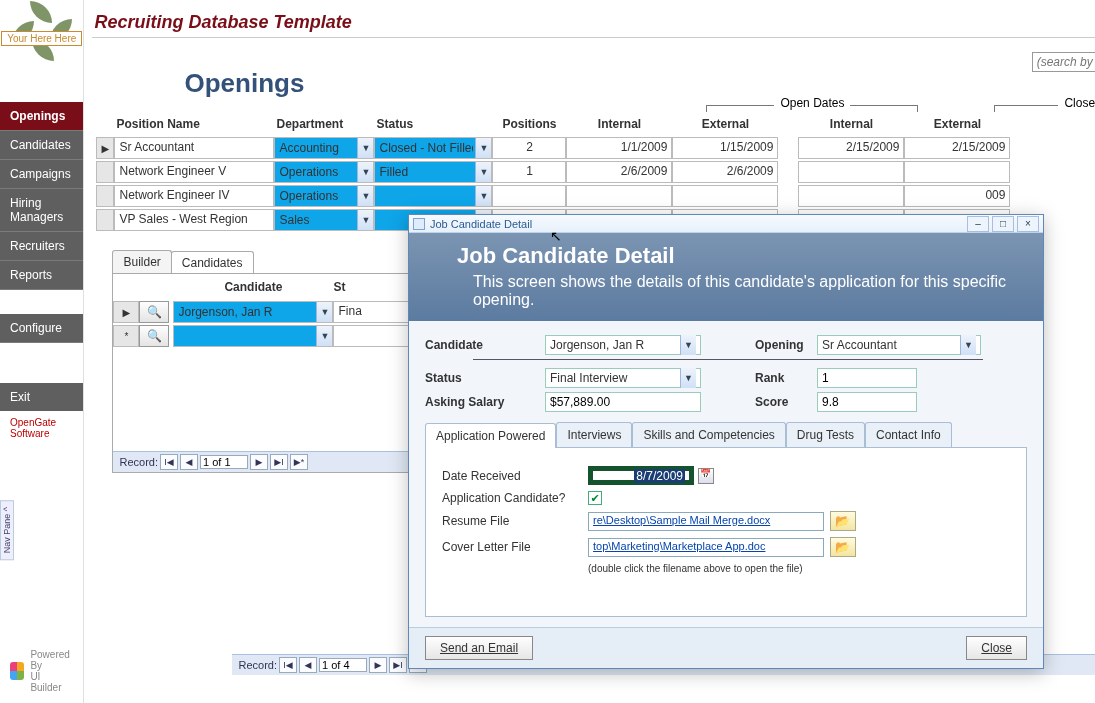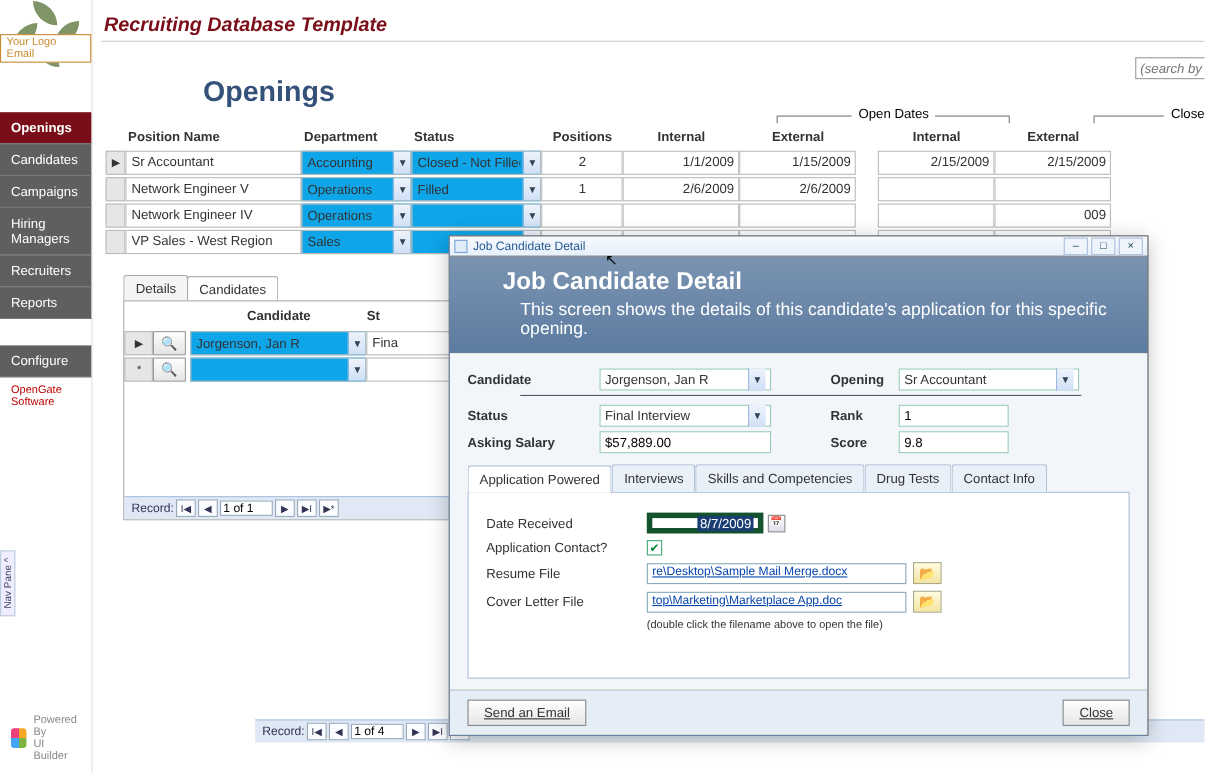--- a/index.html
+++ b/index.html
@@ -181,21 +181,21 @@
     display:flex;align-items:center;justify-content:center;font-size:9px;cursor:pointer;
   }
   .recnav input { width:48px; font-size:11px; border:1px solid #9ab; text-align:left; padding:0 2px;}
   .recnav-inner { position:absolute; bottom:0; left:0; right:0; }
   .recnav-outer { position:absolute; bottom:28px; left:148px; right:0; }
   .nofilter { color:#888; display:flex; align-items:center; gap:4px;}
   .nofilter .funnel { color:#c90; }
   
   .dialog {
     position:absolute; left:408px; top:214px; width:636px; height:455px;
-    border:1px solid #5f87b8; background:#a16207;
+    border:1px solid #5f87b8; background:#c4b5fd;
     box-shadow:0 4px 18px rgba(0,0,0,0.25);
     display:flex; flex-direction:column;
   }
   .dlg-titlebar {
     height:22px; background:linear-gradient(#f6fafe,#e7f0fb);
     display:flex; align-items:center; justify-content:space-between;
     padding:0 4px; font-size:11px; color:#2b5a93;
     border-bottom:1px solid #bcd3ec;
   }
   .dlg-titlebar .left { display:flex; align-items:center; gap:5px;}
@@ -275,34 +275,35 @@
 <div class="page">
 
   <div class="sidebar">
     <div class="logo-box">
       <div class="logo-leaf">
         <div class="leaf tl"></div>
           <div class="leaf tr"></div>
         <div class="leaf br"></div>
           <div class="leaf bl"></div>
       </div>
-      <div class="logo-label">Your Logo Email</div>
+      <div class="logo-label">Your Here Here</div>
     </div>
 
     <div class="nav-group">
       <div class="nav-item active">Openings</div>
       <div class="nav-item">Candidates</div>
       <div class="nav-item">Campaigns</div>
       <div class="nav-item">Hiring Managers</div>
       <div class="nav-item">Recruiters</div>
       <div class="nav-item">Reports</div>
       <div class="nav-gap"></div>
       <div class="nav-item">Configure</div>
     </div>
 
+    <div class="nav-exit">Exit</div>
     <div class="ogs-link">OpenGate Software</div>
 
     <div class="powered">
       <div class="ico"></div>
       <div style="white-space:pre-line">Powered By
 UI Builder</div>
     </div>
   </div>
 
   <div class="nav-pane-tab">Nav Pane ^</div>
@@ -412,21 +413,21 @@
         <div class="numcell center"></div>
         <div class="numcell"></div>
         <div class="numcell"></div>
         <div></div>
         <div class="numcell"></div>
         <div class="numcell"></div>
       </div>
     </div>
 
     <div class="tabs-row">
-      <div class="tab">Details</div>
+      <div class="tab">Builder</div>
       <div class="tab-active">Candidates</div>
     </div>
     <div class="tab-panel" style="position:relative">
       <div class="cand-grid-head">
         <div></div>
           <div></div>
         <div>Candidate</div>
         <div style="text-align:left">St</div>
       </div>
       <div class="cand-row">
@@ -535,21 +536,21 @@
     </div>
     <div class="sub-panel">
       <div class="prow">
         <div class="plab">Date Received</div>
         <div class="date-box">
             <span class="date-val">8/7/2009</span>
           </div>
         <div class="cal-ico">📅</div>
       </div>
       <div class="prow">
-        <div class="plab">Application Contact?</div>
+        <div class="plab">Application Candidate?</div>
         <div class="chk">✔</div>
       </div>
       <div class="prow">
         <div class="plab">Resume File</div>
         <div class="file-link">re\Desktop\Sample Mail Merge.docx</div>
         <div class="folder-btn">
             <span>📂</span>
           </div>
       </div>
       <div class="prow">

